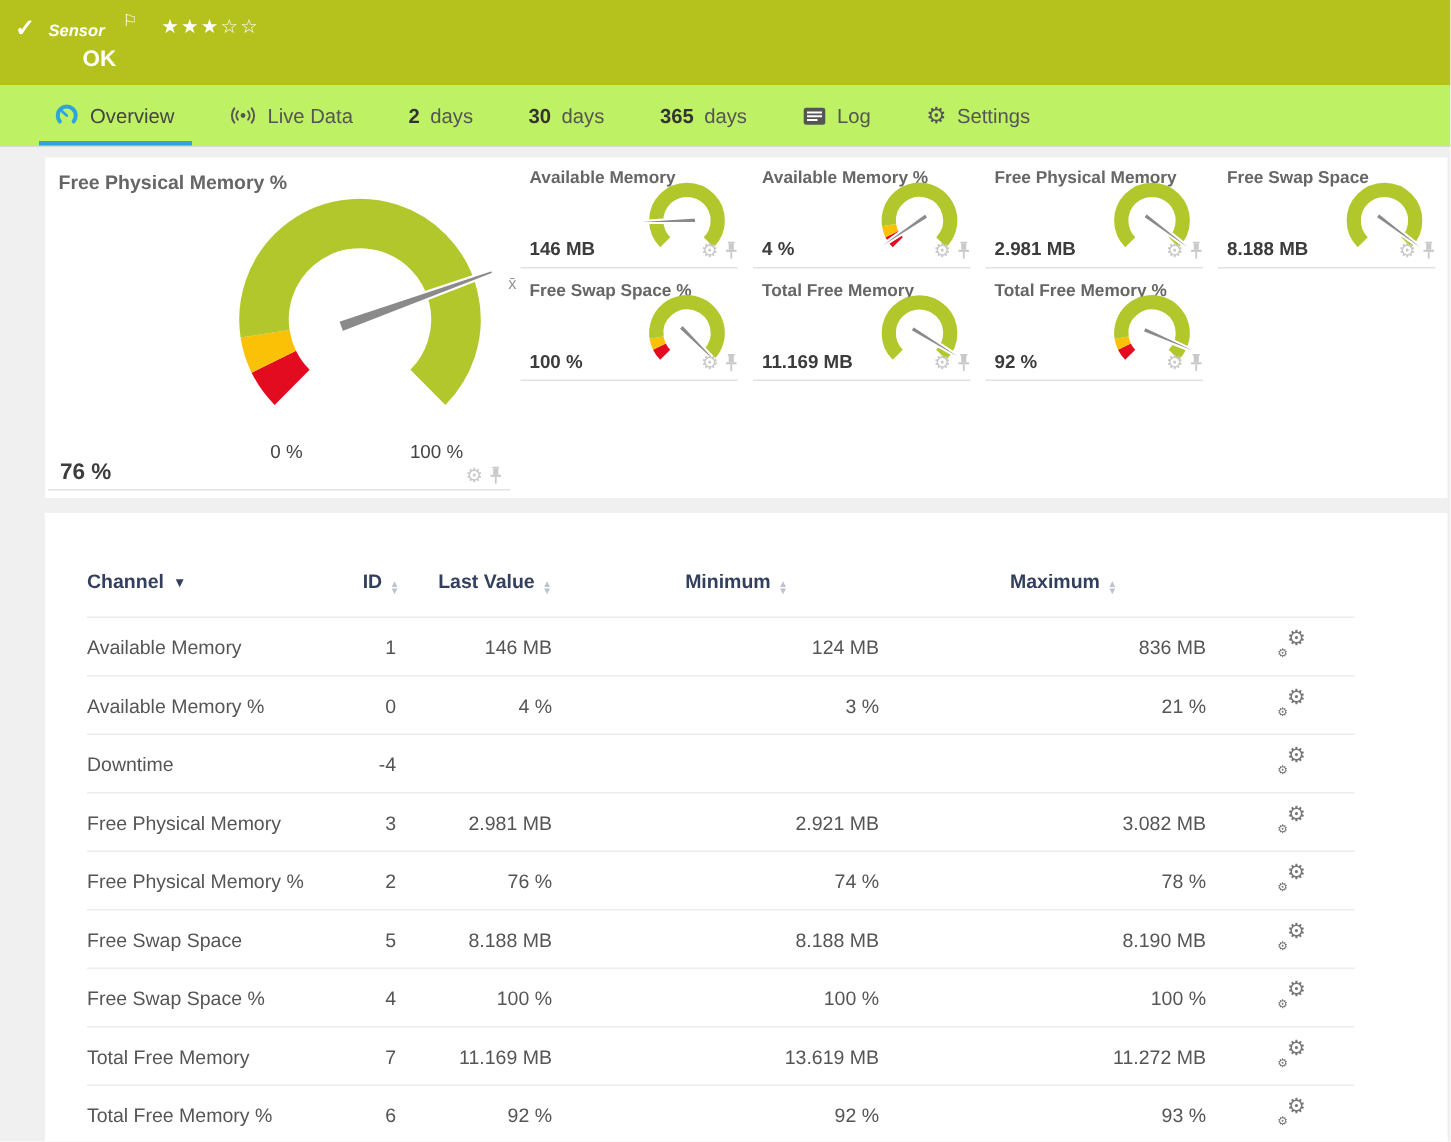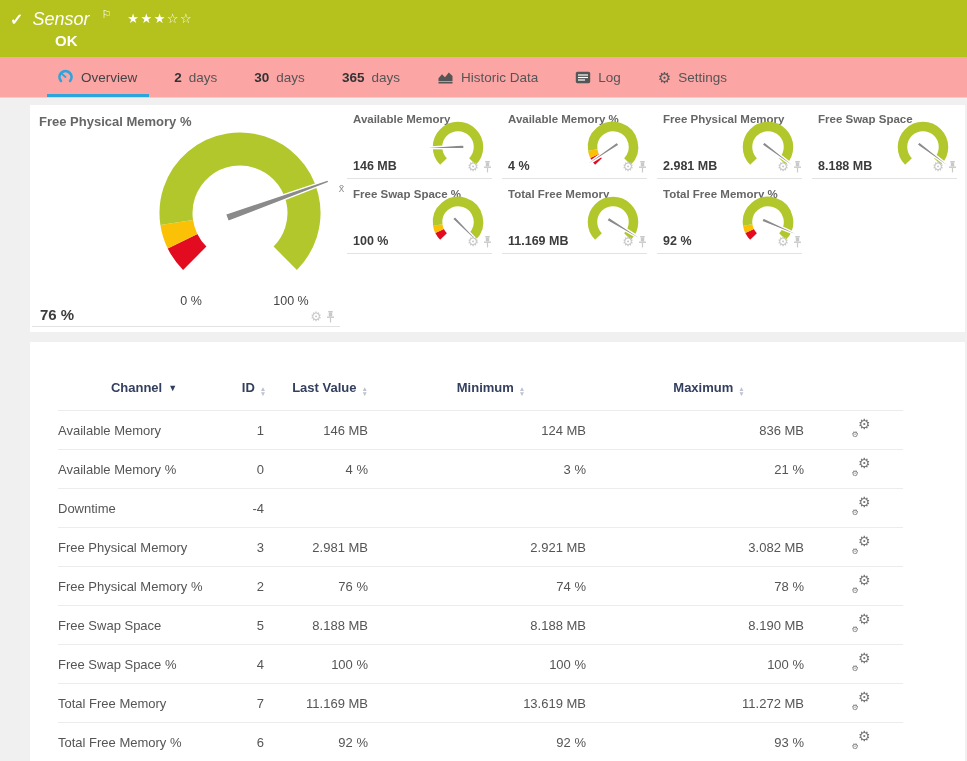--- a/index.html
+++ b/index.html
@@ -8,29 +8,29 @@
     width: 967px; height: 761px; overflow: hidden;
     background: #f0f0f1;
     font-family: "Liberation Sans", sans-serif;
     position: relative;
   }
 
   
   .topbar { height: 57px; background: #b5c11c; color: #fff; }
   .topbar-line1 { display: flex; align-items: baseline; padding: 9px 0 0 10px; }
   .check { font-size: 16px; font-weight: 700; margin-right: 9px; }
-  .kind { font-style: italic; font-size: 18px; margin-right: 8px; }
+  .kind { font-style: italic; font-size: 11px; margin-right: 8px; font-weight: bold; }
   .sensor-title { font-size: 18px; font-weight: 700; letter-spacing: .2px; }
   .flag { font-size: 11px; margin-left: 4px; position: relative; top: -7px; }
   .stars { margin-left: 16px; font-size: 13px; letter-spacing: 1.5px; position: relative; top: -2px; }
   .statusline { margin: 2px 0 0 55px; font-size: 15px; font-weight: 700; }
 
   
-  .tabs { height: 41px; background: #fca5a5; border-bottom: 1px solid #d8d8d8;
-          display: flex; align-items: stretch; padding-left: 57px; text-align: right; }
+  .tabs { height: 41px; background: #bef264; border-bottom: 1px solid #d8d8d8;
+          display: flex; align-items: stretch; padding-left: 36px; text-align: right; }
   .tab { display: flex; align-items: center; gap: 7px; margin-right: 37px;
          font-size: 13.5px; color: #555; cursor: pointer; position: relative; white-space: nowrap; }
   .tab-num { font-weight: 700; color: #333; }
   .tab.active { color: #444; }
   .tab.active::after { content: ''; position: absolute; left: -10px; right: -12px; bottom: 0;
          height: 3px; background: #2da4dc; }
   .tab-icon { display: inline-flex; align-items: center; }
   .glyph-gear { font-size: 15px; color: #555; line-height: 1; }
 
   
@@ -59,21 +59,21 @@
   .small-gauge { position: absolute; top: 14px; right: 8px; overflow: visible; }
   .tile-bottom { position: absolute; left: 8px; right: 8px; bottom: 7px;
                  display: flex; justify-content: space-between; align-items: flex-end; }
   .tile-value { font-size: 12.5px; font-weight: 700; color: #3c3c3c; }
 
   
   .table-panel { margin-top: 10px; background: #fff; min-height: 419px; padding: 38px 0 20px 28px; }
   table.channels { border-collapse: collapse; width: 845px; font-size: 13px; table-layout: fixed; }
   th { color: #333f5e; font-weight: 700; vertical-align: top;
        padding: 0 0 14px 0; font-size: 13px; cursor: pointer; }
-  th.col-channel { text-align: center; }
+  th.col-channel { text-align: left; }
   .sort { display: inline-flex; flex-direction: column; margin-left: 5px; vertical-align: 1px; }
   .sort span { font-size: 6.5px; line-height: 5px; color: #bcc3cf; }
   .caret { font-size: 9px; margin-left: 6px; color: #333f5e; position: relative; top: -1px; }
   td { padding: 9px 14px 9px 0; color: #555; text-align: right; border-top: 1px solid #ececec;
        white-space: nowrap; overflow: hidden; }
   tbody tr:last-child td { border-bottom: 1px solid #ececec; }
   td.cell-channel { text-align: left; padding-right: 0; }
   td.cell-tools { text-align: center; padding-right: 0; }
   .gears { position: relative; display: inline-block; width: 20px; height: 17px; color: #777; cursor: pointer; }
   .gears .g-big { position: absolute; right: 0; top: -3px; font-size: 14px; line-height: 1; }
@@ -96,39 +96,44 @@
     <div class="tab active">
       <span class="tab-icon">
         <svg width="17" height="16" viewBox="0 0 17 16">
           <path d="M13.1 11.9 A6 6 0 1 0 3.9 11.9" fill="none" stroke="#2da4dc" stroke-width="2.7" stroke-linecap="round"></path>
           <line x1="8.5" y1="8" x2="4.9" y2="4.9" stroke="#2da4dc" stroke-width="1.8" stroke-linecap="round"></line>
         </svg>
       </span>
       <span class="tab-label">Overview</span>
     </div>
     <div class="tab">
+      <span class="tab-icon">
+        <svg width="18" height="14" viewBox="0 0 18 14">
+          <g fill="none" stroke="#555" stroke-width="1.3" stroke-linecap="round">
+            <path d="M5.6 4.2 a4.4 4.4 0 0 0 0 5.6"></path>
+            <path d="M3.2 2.2 a8 8 0 0 0 0 9.6"></path>
+            <path d="M12.4 4.2 a4.4 4.4 0 0 1 0 5.6"></path>
+            <path d="M14.8 2.2 a8 8 0 0 1 0 9.6"></path>
+          </g>
+          <circle cx="9" cy="7" r="1.6" fill="#555"></circle>
+        </svg>
+      </span>
+      <span class="tab-label">Live Data</span>
+    </div>
+    <div class="tab">
       <span class="tab-num">2</span>
       <span class="tab-label">days</span>
     </div>
     <div class="tab">
       <span class="tab-num">30</span>
       <span class="tab-label">days</span>
     </div>
     <div class="tab">
       <span class="tab-num">365</span>
       <span class="tab-label">days</span>
-    </div>
-    <div class="tab">
-      <span class="tab-icon">
-        <svg width="17" height="14" viewBox="0 0 17 14">
-          <path d="M1.5 11.2 L1.5 8.2 L5 4.3 L8 7.3 L11.8 2.5 L15.5 6 L15.5 11.2 Z" fill="#555"></path>
-          <rect x="1.5" y="12" width="14" height="1.5" fill="#555"></rect>
-        </svg>
-      </span>
-      <span class="tab-label">Historic Data</span>
     </div>
     <div class="tab">
       <span class="tab-icon">
         <svg width="16" height="13" viewBox="0 0 16 13">
           <rect x="0.8" y="0.8" width="14.4" height="11.4" rx="1.6" fill="#555"></rect>
           <g stroke="#fff" stroke-width="1.2">
             <line x1="3" y1="4" x2="13" y2="4"></line>
             <line x1="3" y1="6.5" x2="13" y2="6.5"></line>
             <line x1="3" y1="9" x2="10" y2="9"></line>
           </g>

